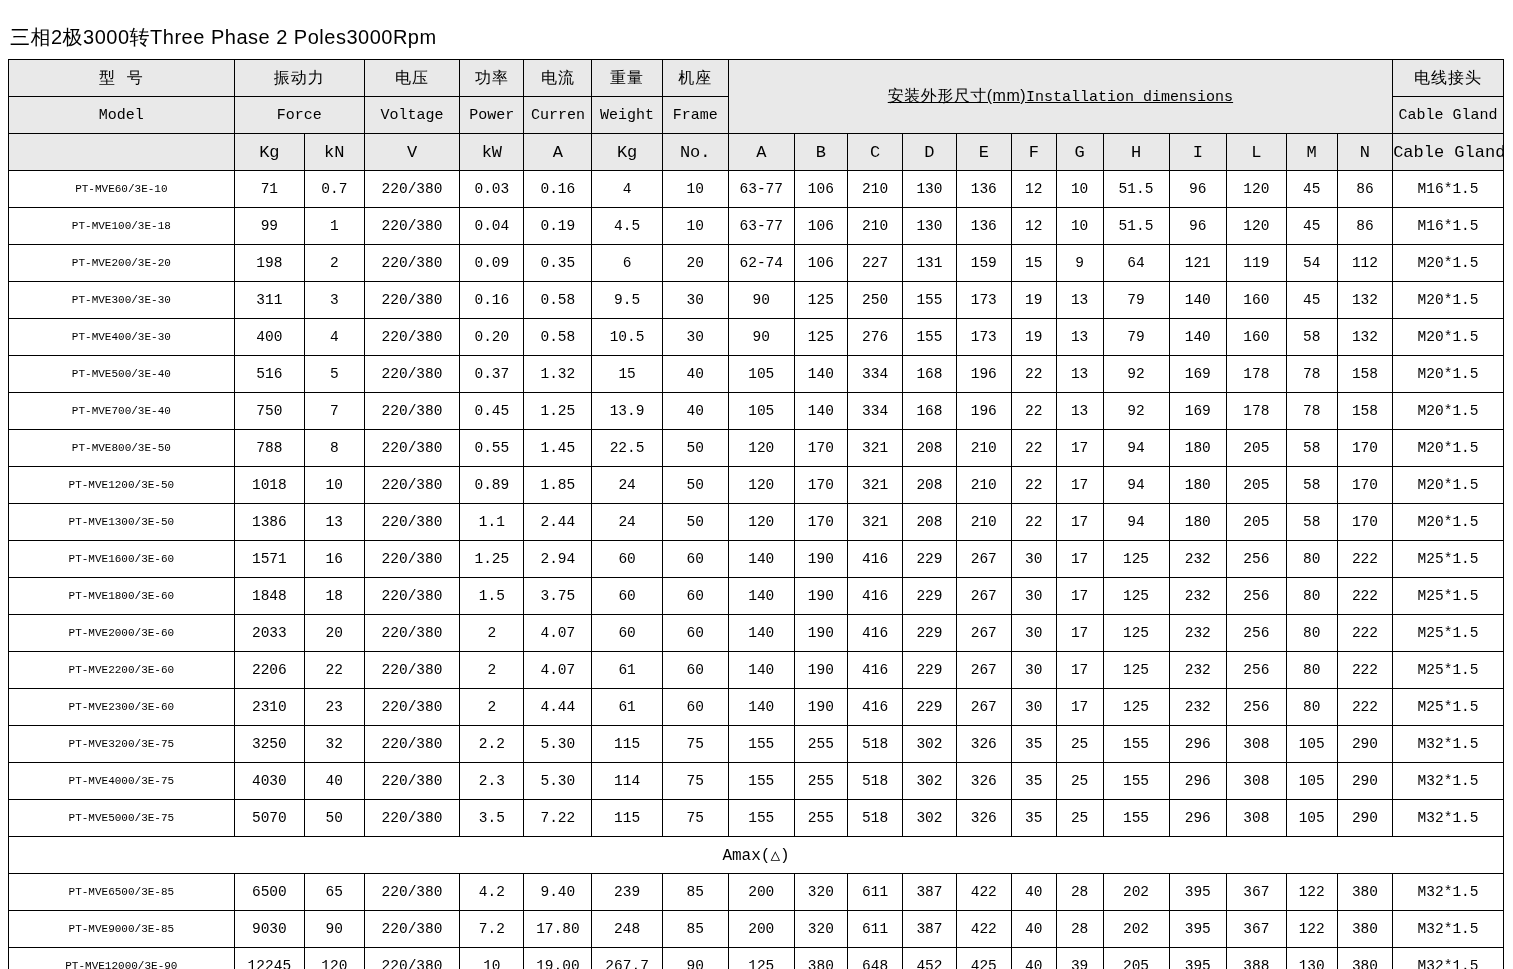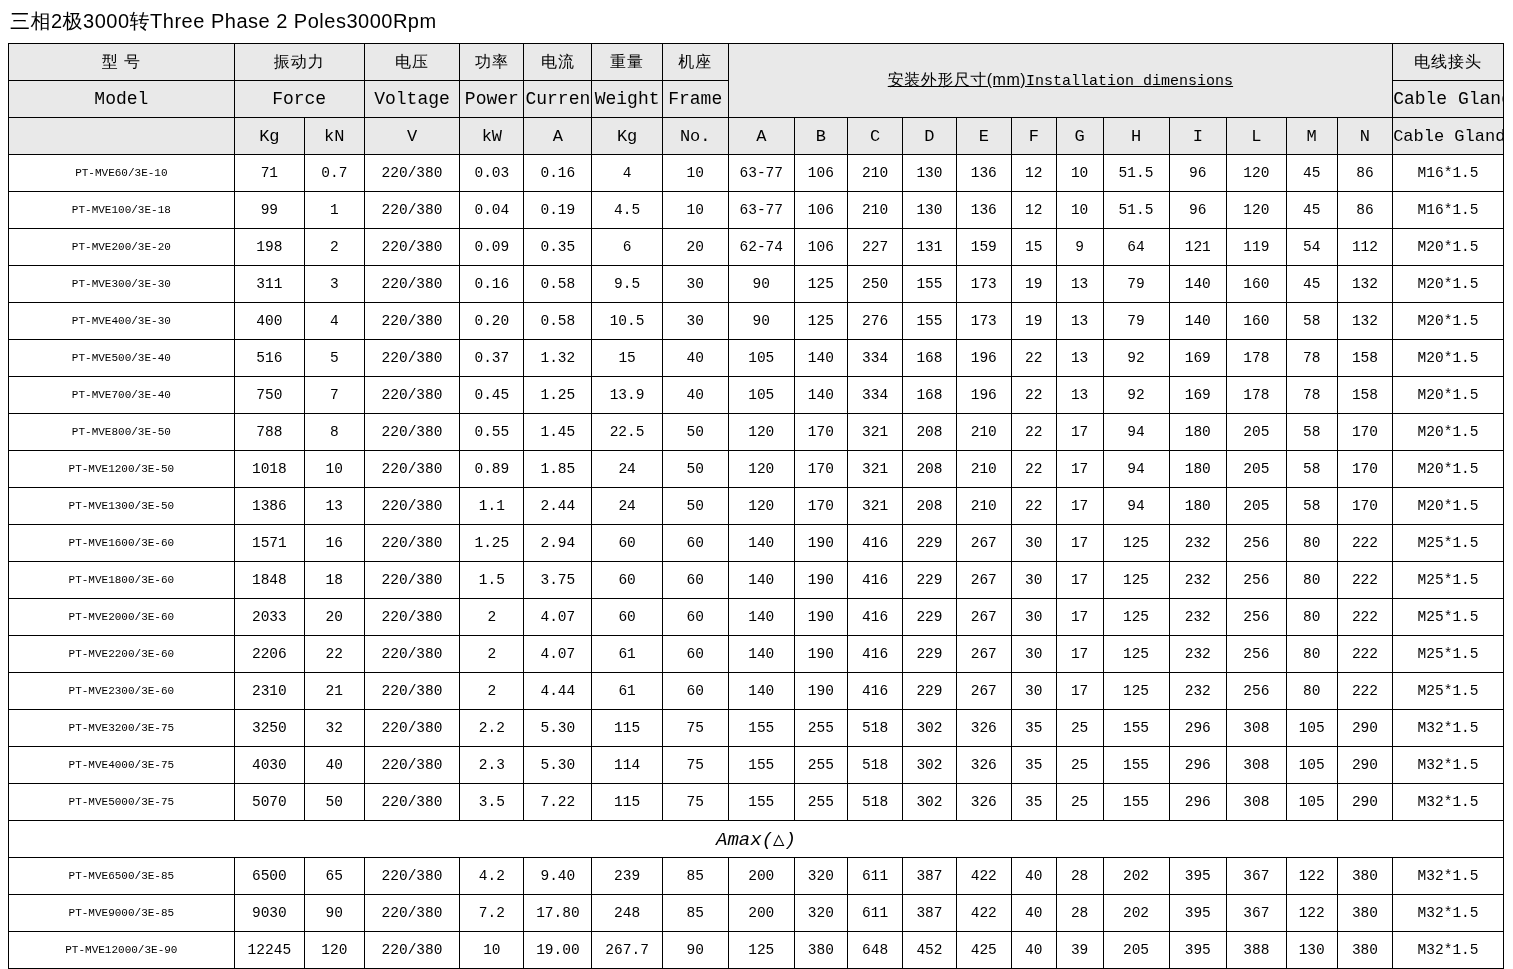--- a/index.html
+++ b/index.html
@@ -12,21 +12,21 @@
     height: 969px;
     font-family: "Liberation Sans", sans-serif;
     color: #000000;
     overflow: hidden;
   }
   .page {
     position: relative;
     width: 1513px;
     height: 703px;
     box-sizing: border-box;
-    padding: 6px 8px 0 8px;
+    padding: 22px 8px 0 8px;
   }
   .doc-title {
     font-family: "Liberation Sans", sans-serif;
     font-size: 20px;
     font-weight: normal;
     letter-spacing: 0.5px;
     margin: 2px 0 8px 2px;
     white-space: nowrap;
   }
   table.spec {
@@ -44,44 +44,43 @@
     height: 36px;
     font-weight: normal;
     white-space: nowrap;
     overflow: hidden;
   }
   thead td {
     background: #e9e9e9;
     height: 26px;
   }
   .hdr-cn {
-    font-family: Liberation Sans, sans-serif;
+    font-family: Liberation Mono, monospace;
     font-size: 16px;
     letter-spacing: 1px;
   }
   .hdr-en {
     font-family: "Liberation Mono", monospace;
-    font-size: 18px;
+    font-size: 15px;
     margin-left: 39px;
   }
   .hdr-unit {
     font-family: "Liberation Mono", monospace;
     font-size: 17px;
   }
   .model-cell {
     text-align: left;
     padding-left: 10px;
     font-size: 11px;
   }
   .note-row td {
     height: 32px;
     font-family: "Liberation Mono", monospace;
-    font-size: 19px;
+    font-size: 16px;
     text-align: center;
-    font-style: italic;
   }
   .dim-head {
     font-family: "Liberation Sans", sans-serif;
     font-size: 16px;
     letter-spacing: 0.5px;
     text-decoration: underline;
   }
   .dim-head .en {
     font-family: "Liberation Mono", monospace;
     font-size: 15px;
@@ -508,21 +507,21 @@
           <td>125</td>
           <td>232</td>
           <td>256</td>
           <td>80</td>
           <td>222</td>
           <td>M25*1.5</td>
         </tr>
         <tr>
           <td class="model-cell">PT-MVE2300/3E-60</td>
           <td>2310</td>
-          <td>21</td>
+          <td>23</td>
           <td>220/380</td>
           <td>2</td>
           <td>4.44</td>
           <td>61</td>
           <td>60</td>
           <td>140</td>
           <td>190</td>
           <td>416</td>
           <td>229</td>
           <td>267</td>

